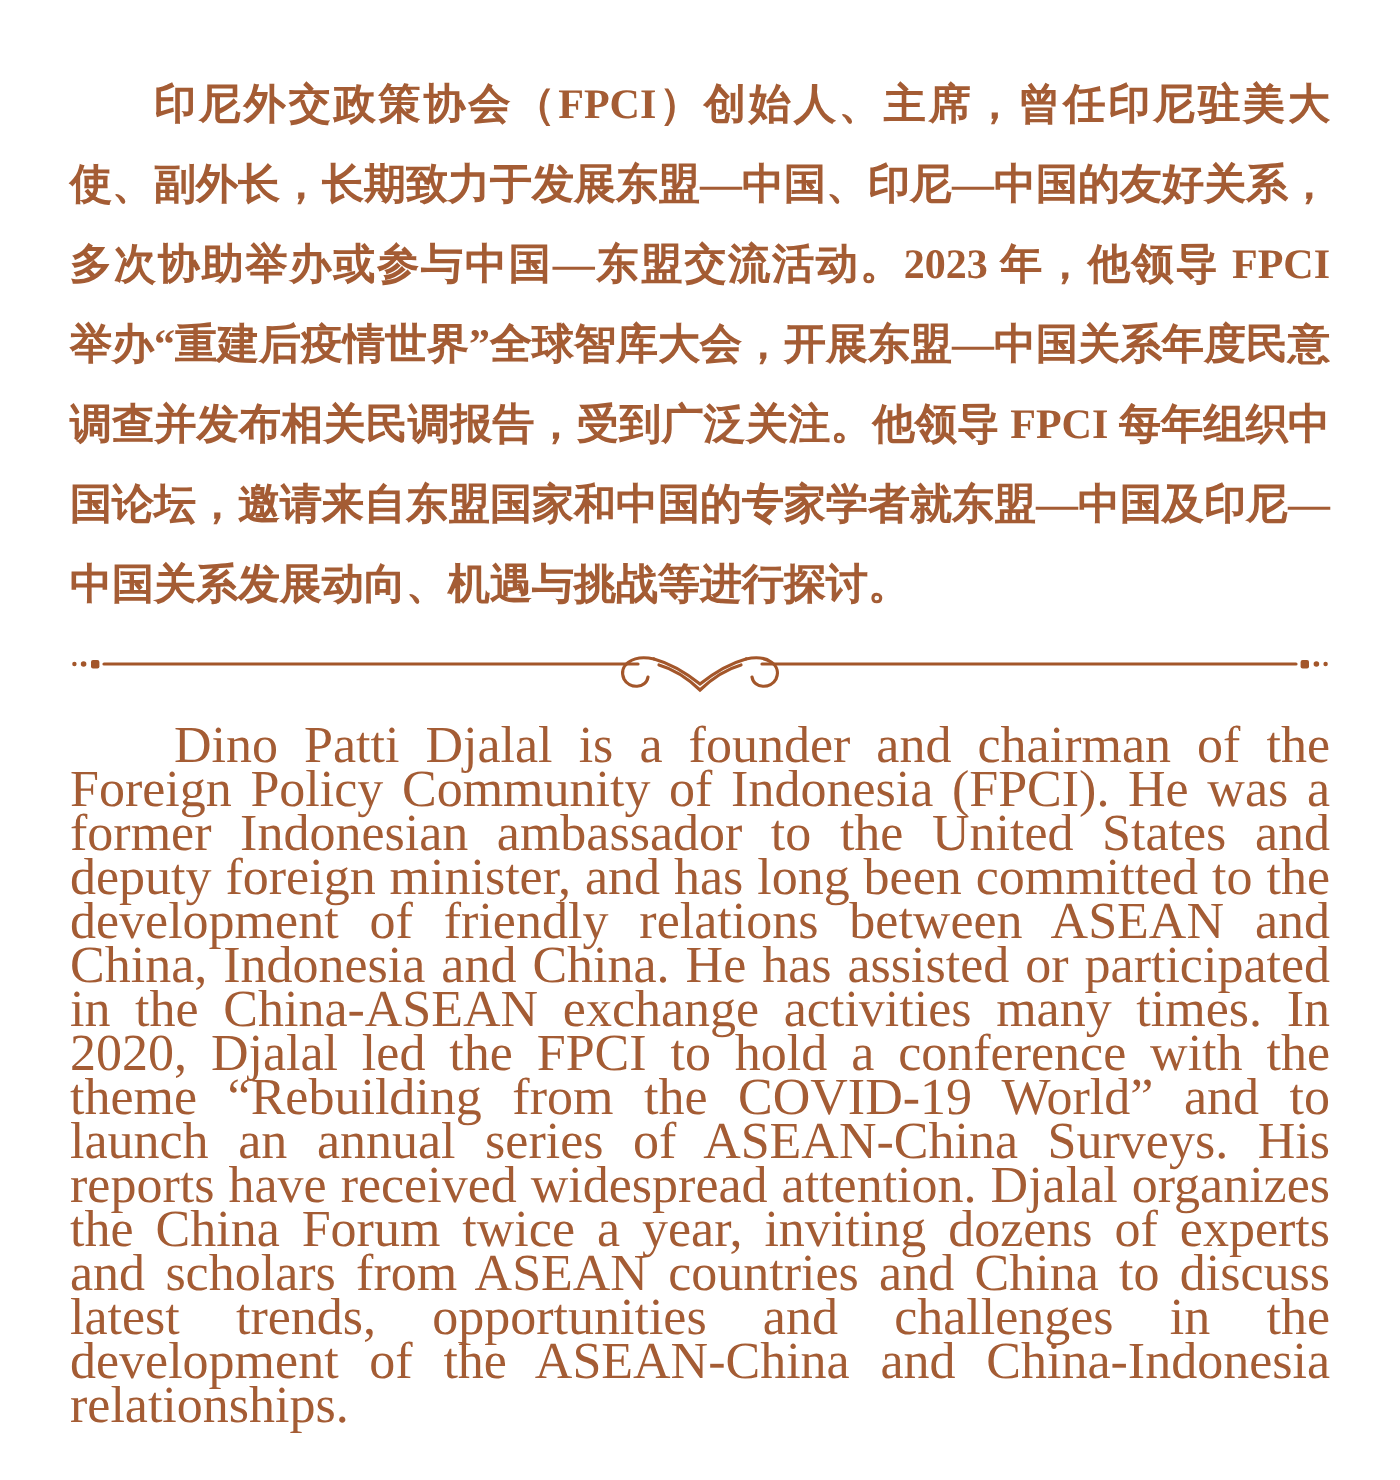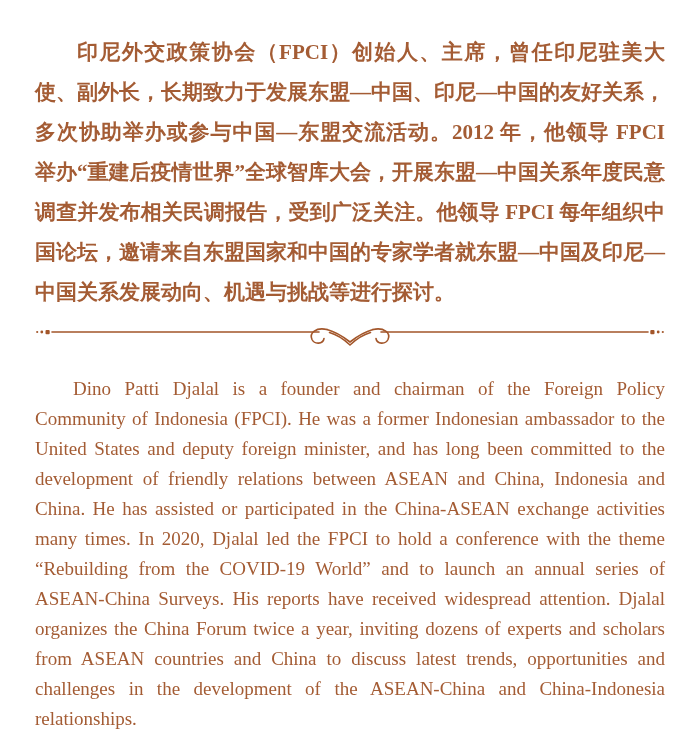--- a/index.html
+++ b/index.html
@@ -31,34 +31,34 @@
     margin-top:10px;
     height:30px;
     width:630px;
   }
   .divider-row svg{
     display:block;
     width:630px;height:30px;
     color:var(--divider);
   }
   .en-paragraph{
-    margin-top:22px;
+    margin-top:10px;
     color:var(--ink);
-    font-size:19px;
-    line-height:30px;
+    font-size:26px;
+    line-height:22px;
     text-align:justify;
     text-indent:2em;
   }
 </style>
 </head>
 <body>
 
 <div class="page">
 
-  <p class="cn-paragraph">印尼外交政策协会（FPCI）创始人、主席，曾任印尼驻美大使、副外长，长期致力于发展东盟—中国、印尼—中国的友好关系，多次协助举办或参与中国—东盟交流活动。2012 年，他领导 FPCI 举办“重建后疫情世界”全球智库大会，开展东盟—中国关系年度民意调查并发布相关民调报告，受到广泛关注。他领导 FPCI 每年组织中国论坛，邀请来自东盟国家和中国的专家学者就东盟—中国及印尼—中国关系发展动向、机遇与挑战等进行探讨。</p>
+  <p class="cn-paragraph">印尼外交政策协会（FPCI）创始人、主席，曾任印尼驻美大使、副外长，长期致力于发展东盟—中国、印尼—中国的友好关系，多次协助举办或参与中国—东盟交流活动。2023 年，他领导 FPCI 举办“重建后疫情世界”全球智库大会，开展东盟—中国关系年度民意调查并发布相关民调报告，受到广泛关注。他领导 FPCI 每年组织中国论坛，邀请来自东盟国家和中国的专家学者就东盟—中国及印尼—中国关系发展动向、机遇与挑战等进行探讨。</p>
 
   <div class="divider-row">
     <svg viewBox="0 0 630 30" preserveAspectRatio="none" aria-hidden="true">
       <g stroke="currentColor" fill="none" stroke-width="1.6" stroke-linecap="round">
         <line x1="17" y1="10" x2="284" y2="10"></line>
         <line x1="346" y1="10" x2="613" y2="10"></line>
         <path d="M292,7.5 Q303,10.5 315,20 Q327,10.5 338,7.5"></path>
         <path d="M294.5,10.5 Q305,13.5 315,23 Q325,13.5 335.5,10.5"></path>
         <path d="M292,7.5 C281,5 274,11 277,17.5 C279.5,22.5 288,22.5 289,16.5"></path>
         <path d="M338,7.5 C349,5 356,11 353,17.5 C350.5,22.5 342,22.5 341,16.5"></path>

